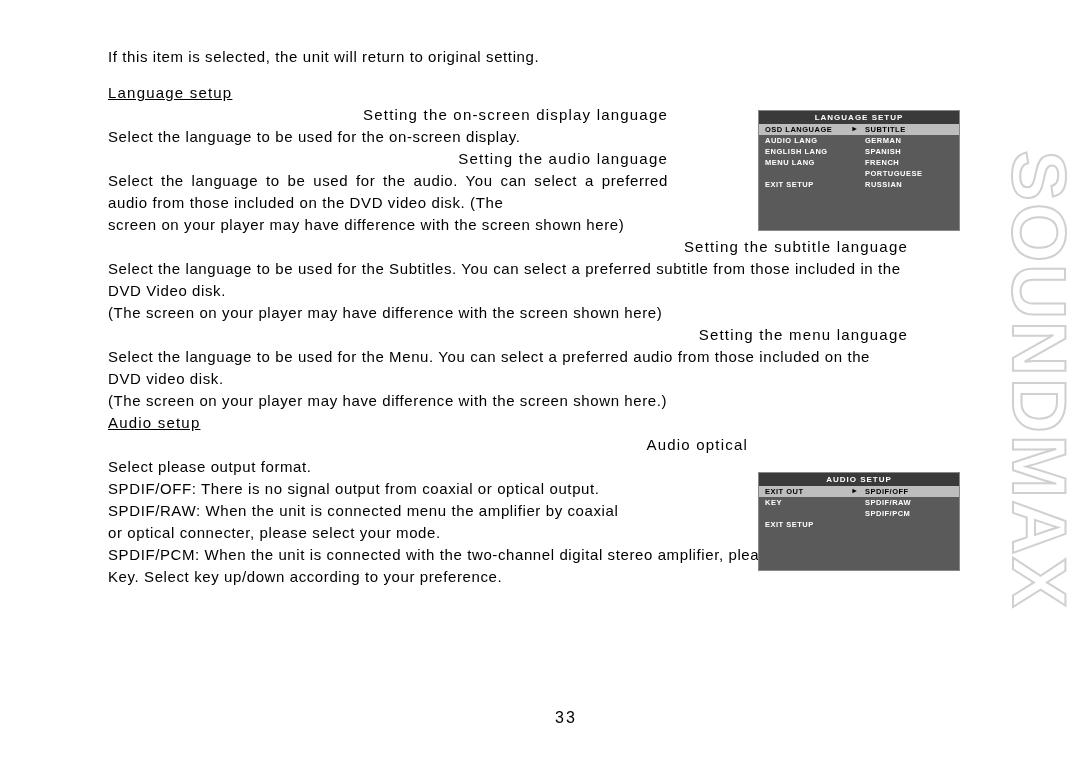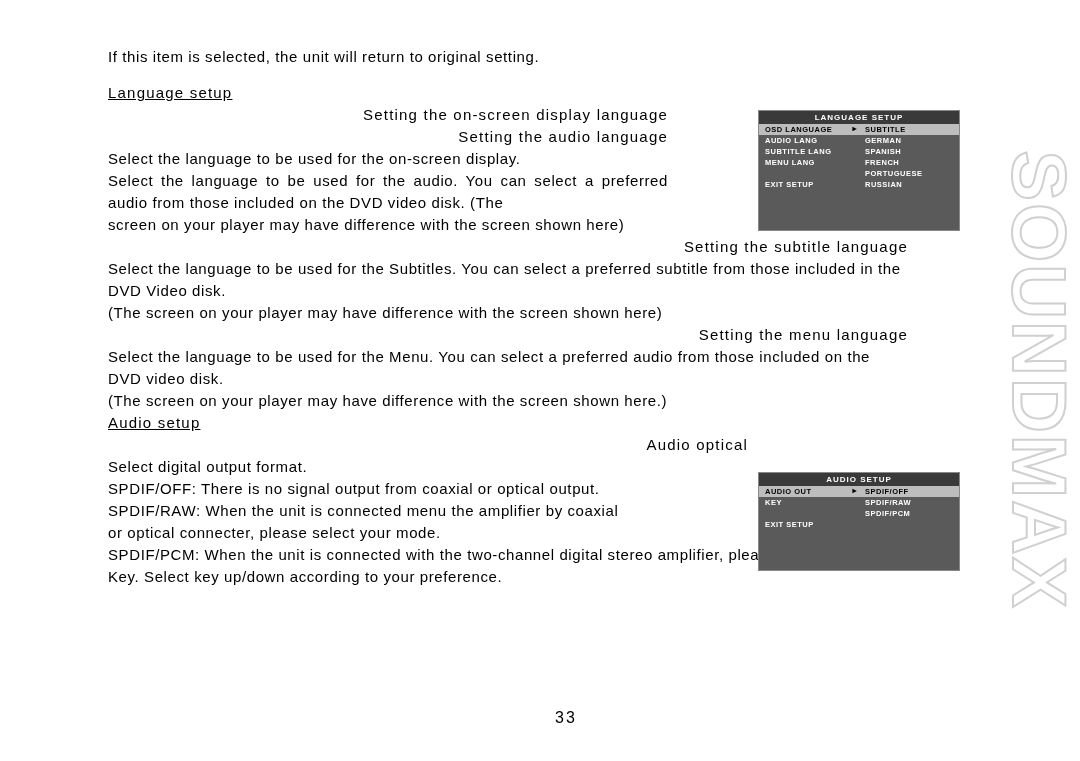--- a/index.html
+++ b/index.html
@@ -75,72 +75,72 @@
 </head>
 <body>
 
 <div class="page">
   <div class="line">If this item is selected, the unit will return to original setting.</div>
   <div style="height:14px"></div>
 
   <div class="line heading">Language setup</div>
   <div style="width:560px">
     <div class="line sub">Setting the on-screen display language</div>
+    <div class="line">Select the language to be used for the on-screen display.</div>
     <div class="line sub">Setting the audio language</div>
-    <div class="line">Select the language to be used for the on-screen display.</div>
     <div class="line just">Select the language to be used for the audio. You can select a preferred audio from those included on the DVD video disk. (The</div>
   </div>
   <div class="line">screen on your player may have difference with the screen shown here)</div>
   <div class="line sub">Setting the subtitle language</div>
   <div class="line">Select the language to be used for the Subtitles. You can select a preferred subtitle from those included in the DVD Video disk.</div>
   <div class="line">(The screen on your player may have difference with the screen shown here)</div>
   <div class="line sub">Setting the menu language</div>
   <div class="line">Select the language to be used for the Menu. You can select a preferred audio from those included on the DVD video disk.</div>
   <div class="line">(The screen on your player may have difference with the screen shown here.)</div>
 
   <div class="line heading">Audio setup</div>
   <div style="width:640px">
     <div class="line sub">Audio optical</div>
-    <div class="line">Select digital output format.</div>
+    <div class="line">Select please output format.</div>
     <div class="line">SPDIF/OFF: There is no signal output from coaxial or optical output.</div>
     <div class="line">SPDIF/RAW: When the unit is connected menu the amplifier by coaxial</div>
     <div class="line">or optical connecter, please select your mode.</div>
   </div>
   <div class="line">SPDIF/PCM: When the unit is connected with the two-channel digital stereo amplifier, please select this mode.</div>
   <div class="line">Key. Select key up/down according to your preference.</div>
 </div>
 
 <div class="osd" style="left:758px;top:110px;">
   <div class="osd-title">LANGUAGE SETUP</div>
   <div class="osd-body">
     <div class="osd-left">
       <div class="osd-row hl sel">OSD LANGUAGE</div>
       <div class="osd-row">AUDIO LANG</div>
-      <div class="osd-row">SUBTITLE LANG</div>
+      <div class="osd-row">ENGLISH LANG</div>
       <div class="osd-row">MENU LANG</div>
       <div class="osd-row">&nbsp;</div>
       <div class="osd-row">EXIT SETUP</div>
     </div>
     <div class="osd-right">
       <div class="osd-row hl2">SUBTITLE</div>
       <div class="osd-row">GERMAN</div>
       <div class="osd-row">SPANISH</div>
       <div class="osd-row">FRENCH</div>
       <div class="osd-row">PORTUGUESE</div>
       <div class="osd-row">RUSSIAN</div>
     </div>
   </div>
   <div class="osd-pad"></div>
 </div>
 
 <div class="osd" style="left:758px;top:472px;">
   <div class="osd-title">AUDIO SETUP</div>
   <div class="osd-body">
     <div class="osd-left">
-      <div class="osd-row hl sel">AUDIO OUT</div>
+      <div class="osd-row hl sel">EXIT OUT</div>
       <div class="osd-row">KEY</div>
       <div class="osd-row">&nbsp;</div>
       <div class="osd-row">EXIT SETUP</div>
     </div>
     <div class="osd-right">
       <div class="osd-row hl2">SPDIF/OFF</div>
       <div class="osd-row">SPDIF/RAW</div>
       <div class="osd-row">SPDIF/PCM</div>
     </div>
   </div>

